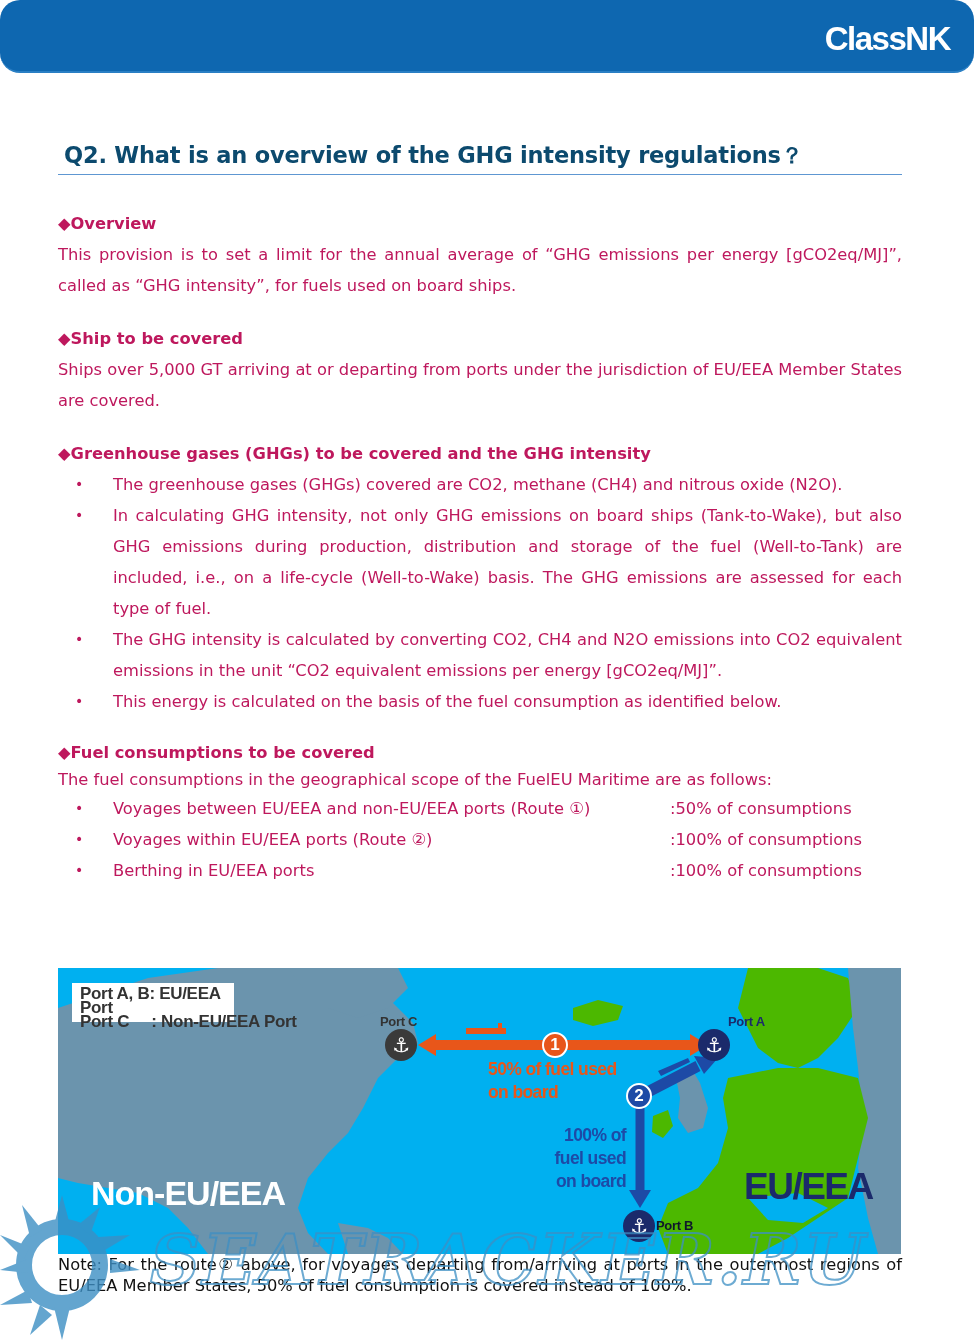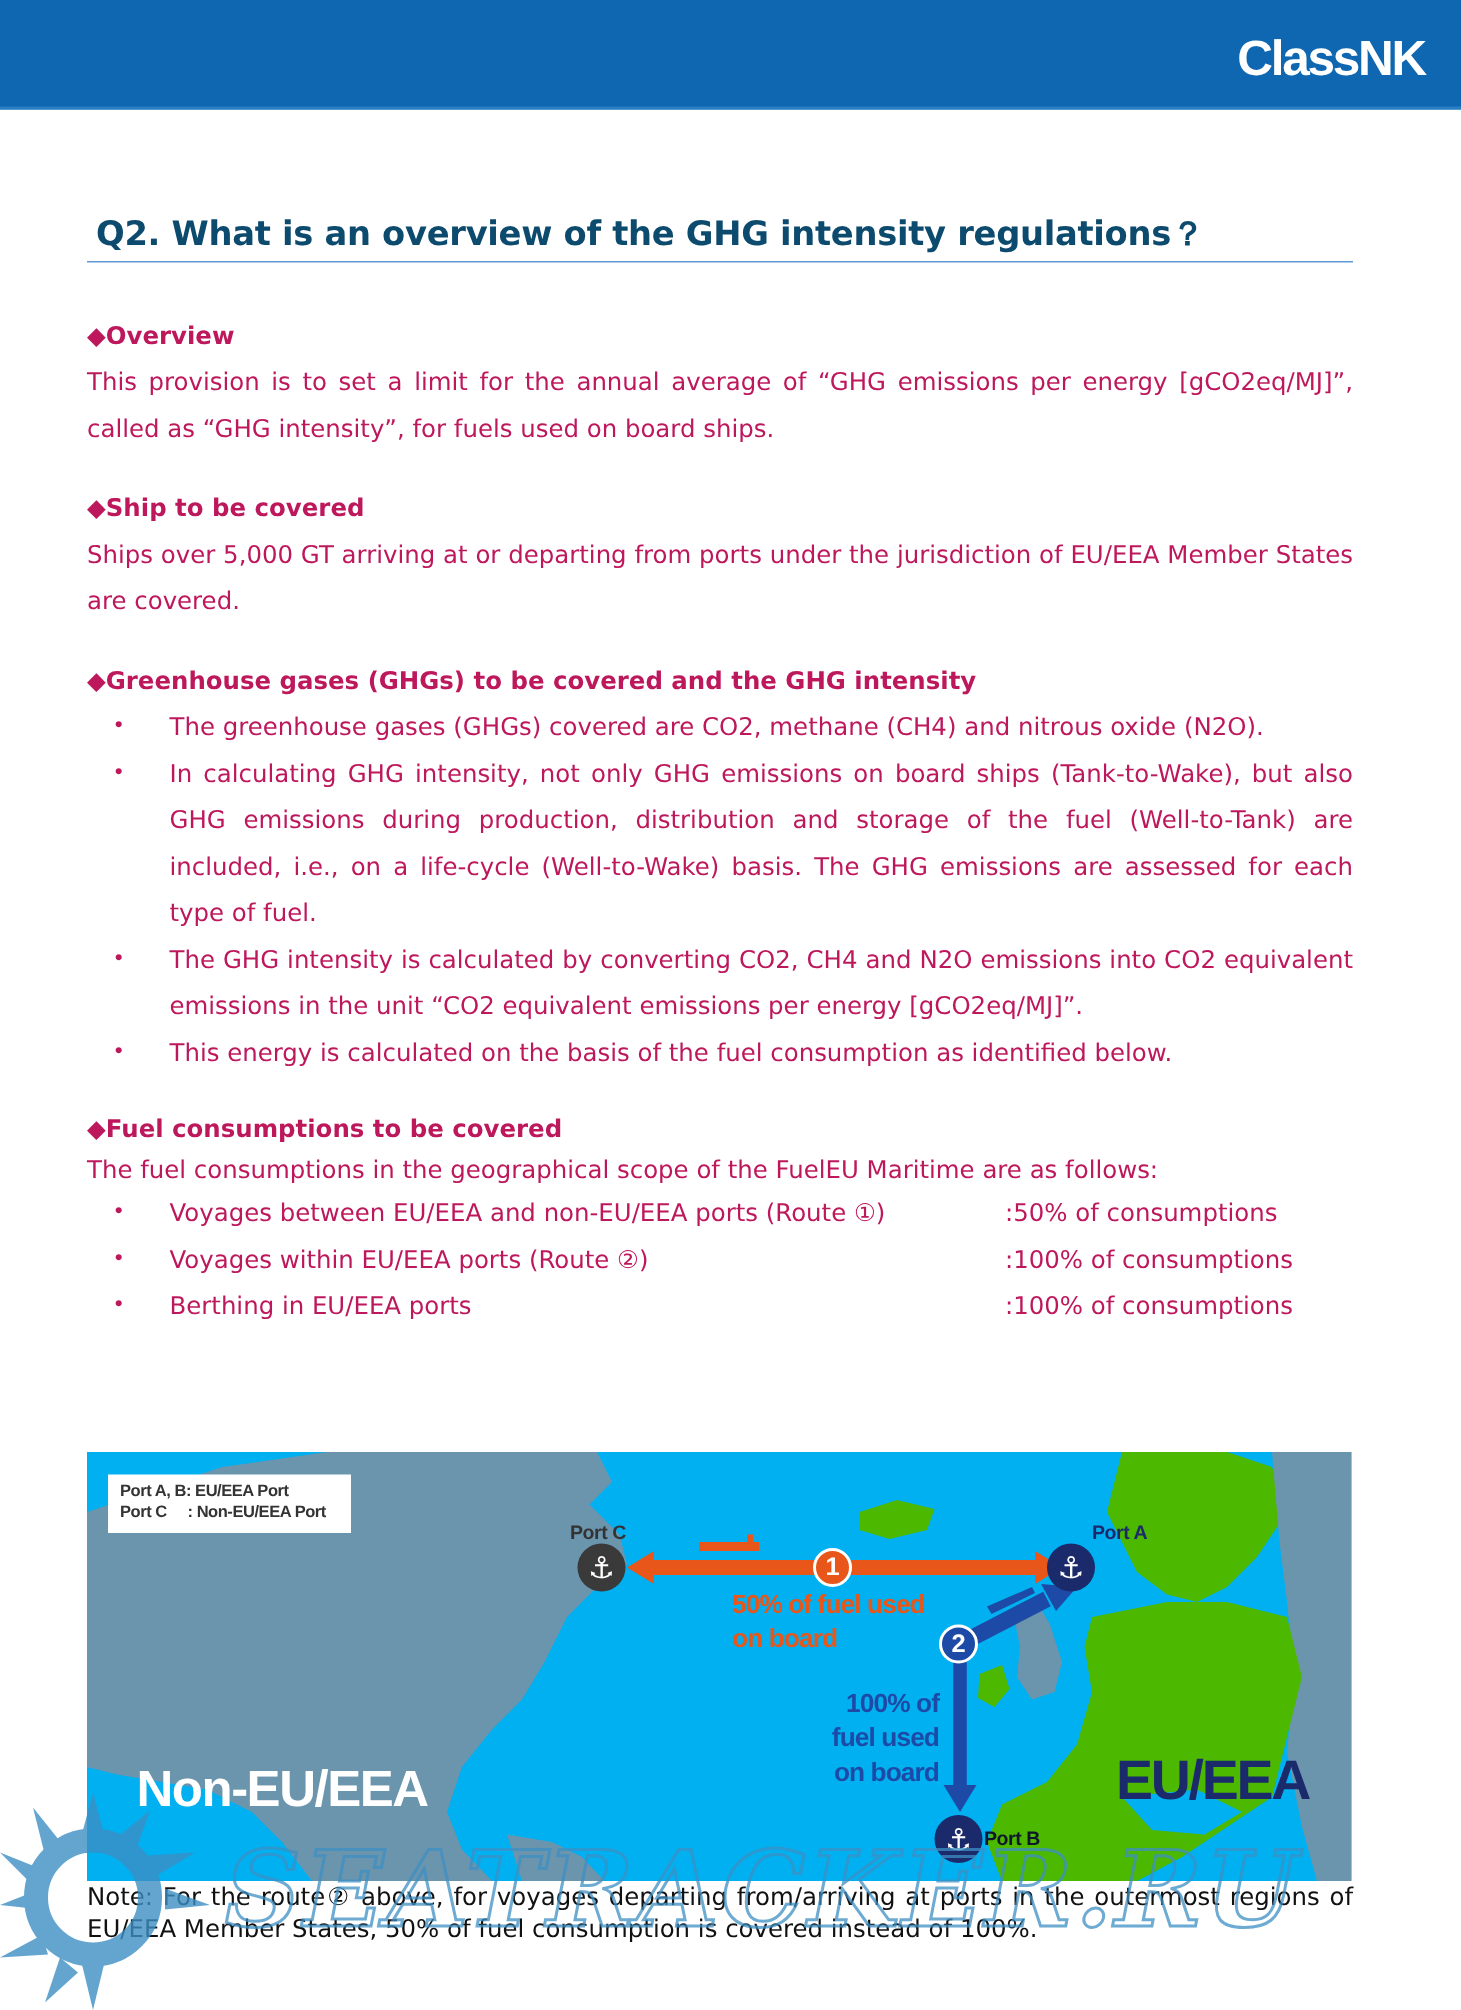--- a/index.html
+++ b/index.html
@@ -1,21 +1,21 @@
 <!DOCTYPE html>
 <html><head>
 <meta charset="utf-8">
 <style>
   * { box-sizing: border-box; margin: 0; padding: 0; }
   html, body { width: 974px; height: 1340px; background: #ffffff; overflow: hidden; }
   body { position: relative; font-family: "DejaVu Sans", sans-serif; color: #111; }
 
   .header-bar {
     position: absolute; left: 0; top: 0; width: 974px; height: 73px;
-    background: #0e67b0; border-bottom: 2px solid #2a7fc4;
+    background: #0e67b0; border-bottom: 2px solid #2a7fc4; border-radius: 20px;
   }
   .logo {
     position: absolute; right: 24px; top: 20px;
     font-family: "Liberation Sans", sans-serif; font-weight: bold;
     font-size: 33px; color: #ffffff; letter-spacing: -1.5px;
   }
 
   .page-title {
     position: absolute; left: 64px; top: 140px; width: 840px;
     font-family: "DejaVu Sans", sans-serif; font-weight: bold;
@@ -53,21 +53,21 @@
 
   .map {
     position: absolute; left: 58px; top: 968px; width: 843px; height: 286px;
     background: #00b0f0; overflow: hidden;
   }
   .map svg { position: absolute; left: 0; top: 0; }
   .legend-box {
     position: absolute; left: 14px; top: 15px; width: 162px; height: 39px;
     background: #ffffff; padding: 4px 8px;
     font-family: "Liberation Sans", sans-serif; font-weight: bold;
-    font-size: 11px; line-height: 14px; color: #333; letter-spacing: -0.3px;
+    font-size: 17px; line-height: 14px; color: #333; letter-spacing: -0.3px;
   }
   .port-label {
     position: absolute; font-family: "Liberation Sans", sans-serif;
     font-weight: bold; font-size: 13px; letter-spacing: -0.3px;
   }
   .anchor {
     position: absolute; width: 32px; height: 32px; border-radius: 50%;
     color: #fff; font-size: 20px; line-height: 32px; text-align: center;
   }
   .route-num {

